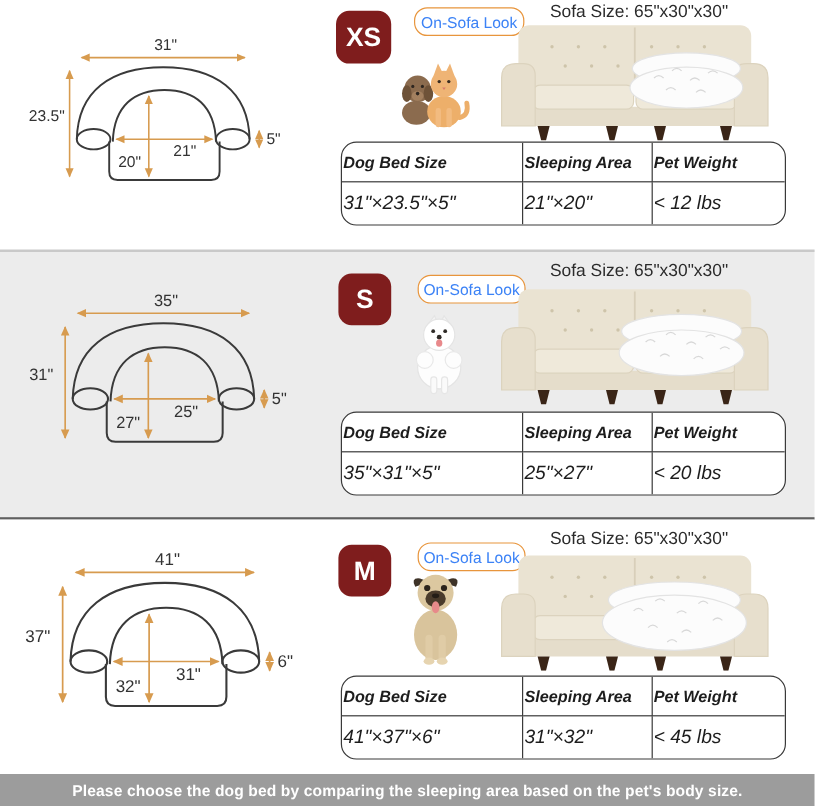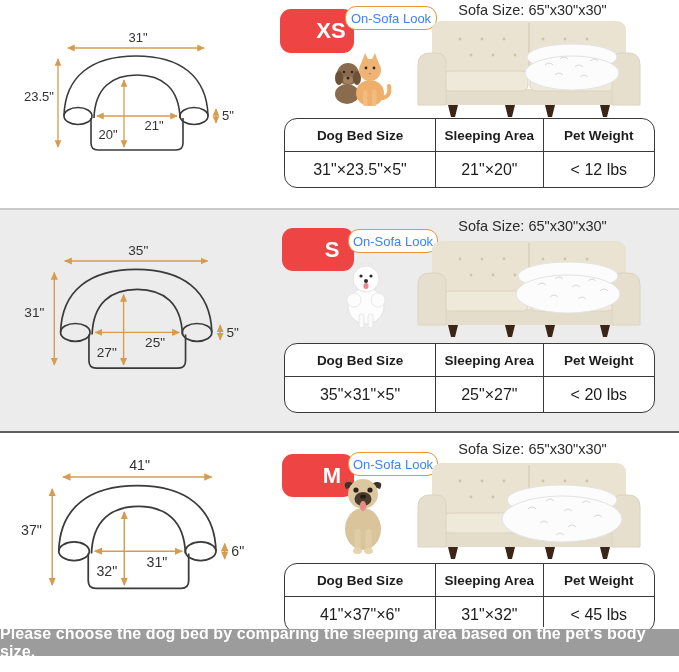--- a/index.html
+++ b/index.html
@@ -2,32 +2,32 @@
 <html><head>
 <meta charset="utf-8">
 <style>
   html,body{margin:0;padding:0;background:#fff;font-family:"Liberation Sans",sans-serif;}
   .stage{position:relative;width:679px;height:672px;background:#fff;overflow:hidden;}
   .row{position:absolute;left:0;width:679px;box-sizing:border-box;}
   .row-xs{top:0;height:208px;background:#ffffff;}
   .row-s{top:208px;height:225px;background:#ECECEC;border-top:2px solid #C9C9C9;border-bottom:2px solid #606060;}
   .row-m{top:433px;height:212px;background:#ffffff;}
 
-  .banner{position:absolute;left:0;bottom:16px;width:679px;height:27px;background:#9C9C9C;
+  .banner{position:absolute;left:0;bottom:0;width:679px;height:27px;background:#9C9C9C;
           display:flex;align-items:center;justify-content:center;color:#fff;
-          font-size:16px;font-weight:bold;letter-spacing:.1px;}
+          font-size:13px;font-weight:bold;letter-spacing:.1px;}
 
   .bed-diagram{position:absolute;}
   .diag-xs{left:12px;top:28px;width:240px;height:160px;}
   .diag-s{left:6px;top:30px;width:252px;height:168px;}
   .diag-m{left:2px;top:22px;width:262px;height:175px;}
   .bed-diagram text{font-family:"Liberation Sans",sans-serif;font-size:13px;fill:#333;}
 
-  .badge{position:absolute;background:#ef4444;color:#fff;font-weight:bold;font-size:22px;
-         border-radius:11px;display:flex;align-items:center;justify-content:center;padding-left:28px;}
+  .badge{position:absolute;background:#7f1d1d;color:#fff;font-weight:bold;font-size:22px;
+         border-radius:11px;display:flex;align-items:center;justify-content:center;}
   .badge-xs{left:280px;top:9px;width:46px;height:44px;}
   .badge-s{left:282px;top:18px;width:44px;height:43px;}
   .badge-m{left:282px;top:21px;width:44px;height:43px;}
 
   .pill{position:absolute;background:#fff;border:1.5px solid #E8953C;border-radius:11px;
         font-size:13px;color:#3b82f6;display:flex;align-items:center;justify-content:center;
         box-sizing:border-box;}
   .pill-xs{left:345px;top:6px;width:92px;height:24px;}
   .pill-s{left:348px;top:19px;width:90px;height:24px;}
   .pill-m{left:348px;top:19px;width:90px;height:24px;}
@@ -41,21 +41,21 @@
 
   .pets{position:absolute;}
   .pets-xs{left:328px;top:50px;width:66px;height:58px;}
   .pets-s{left:344px;top:52px;width:44px;height:70px;}
   .pets-m{left:336px;top:44px;width:54px;height:78px;}
 
   .size-table{position:absolute;left:284px;width:369px;background:#fff;
               border:1.4px solid #3A3A3A;border-radius:13px;overflow:hidden;}
   .table-xs{top:118px;} .table-s{top:133px;} .table-m{top:130px;}
   .size-table table{width:100%;border-collapse:collapse;table-layout:fixed;}
-  .size-table th,.size-table td{border:1px solid #3A3A3A;text-align:center;color:#1d1d1d;}
+  .size-table th,.size-table td{border:1px solid #3A3A3A;text-align:left;color:#1d1d1d;font-style:italic;}
   .size-table th{height:30px;font-size:13.5px;font-weight:600;}
   .size-table td{height:33px;font-size:16px;}
   .size-table .c1{width:41%;} .size-table .c2{width:29%;} .size-table .c3{width:30%;}
   .size-table tr :first-child{border-left:none;}
   .size-table tr :last-child{border-right:none;margin-left:24px;}
   .size-table thead th{border-top:none;}
   .size-table tbody td{border-bottom:none;}
 </style>
 </head>
 <body>

